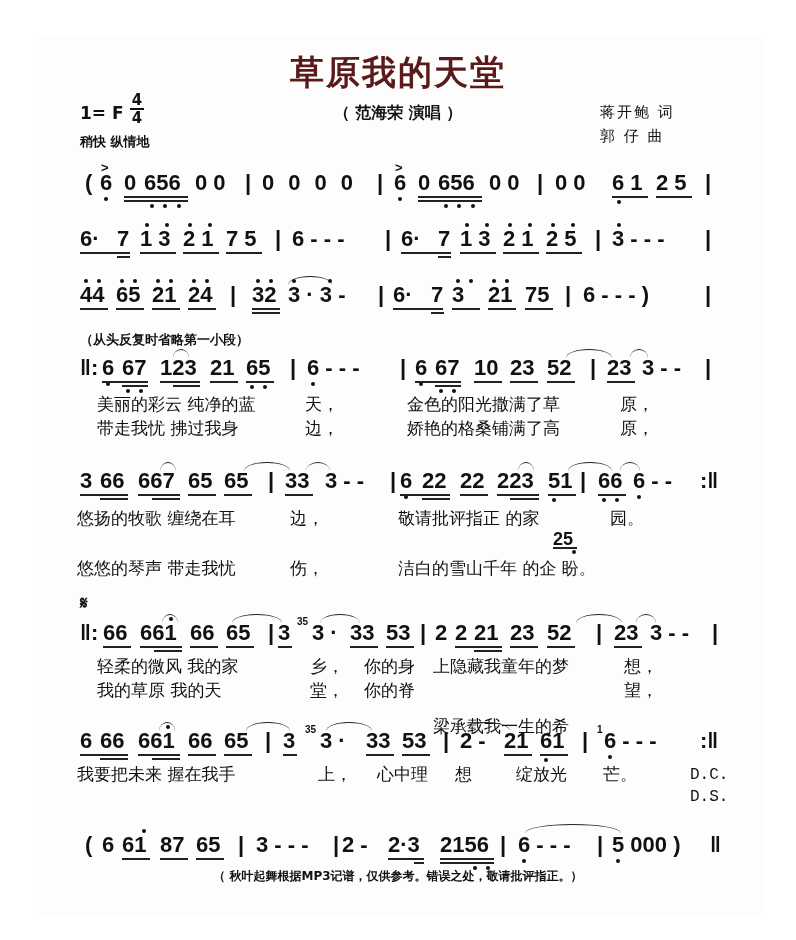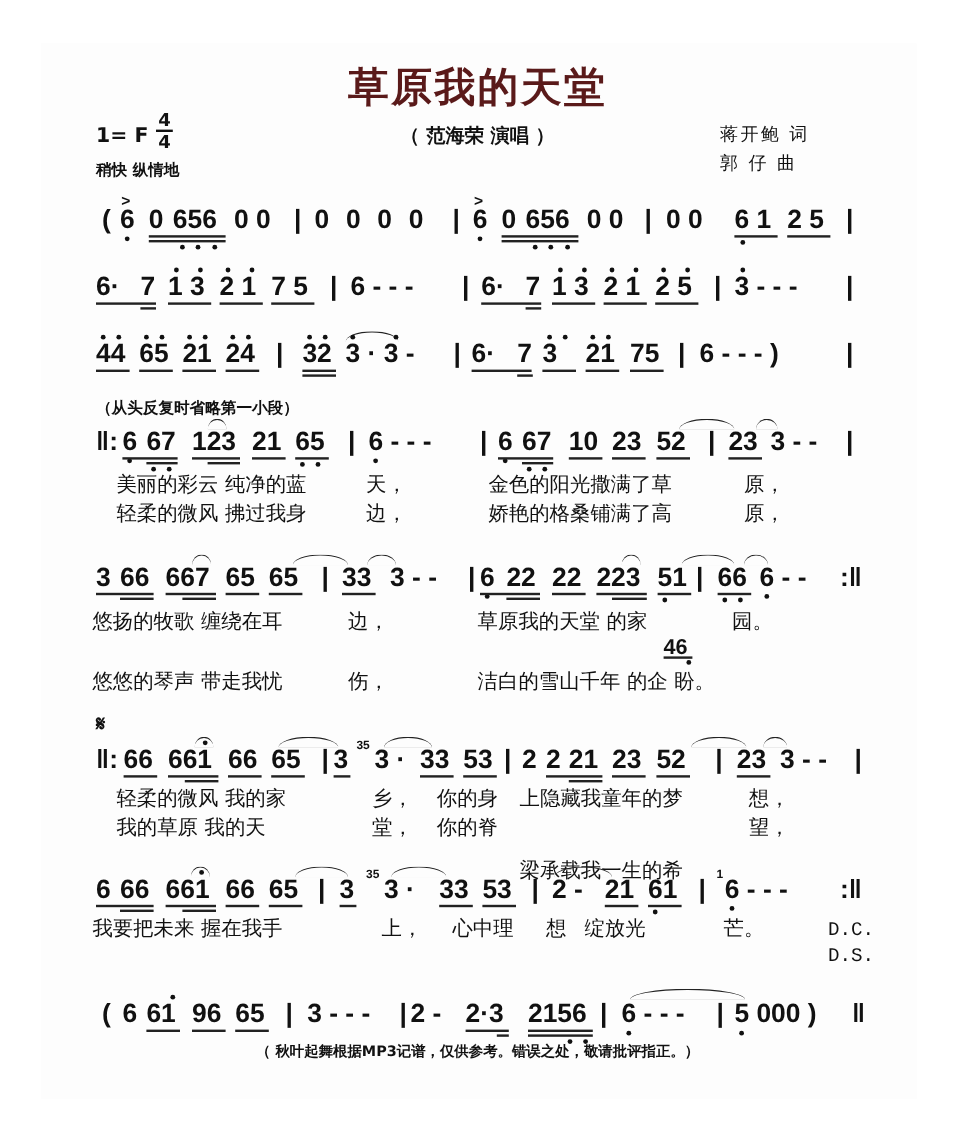--- a/index.html
+++ b/index.html
@@ -205,21 +205,21 @@
   <span class="n" style="left:607px">23</span>
   <span class="u1" style="left:607px;width:28px;top:26px"></span>
   <span class="slur" style="left:630px;top:-6px;width:18px"></span>
   <span class="n" style="left:642px">3 - -</span>
   <span class="n" style="left:705px">|</span>
 </div>
 <div class="lyric" style="left:97px;top:394px">美丽的彩云 纯净的蓝</div>
 <div class="lyric" style="left:305px;top:394px">天，</div>
 <div class="lyric" style="left:407px;top:394px">金色的阳光撒满了草</div>
 <div class="lyric" style="left:620px;top:394px">原，</div>
-<div class="lyric" style="left:97px;top:418px">轻柔的微风 拂过我身</div>
+<div class="lyric" style="left:97px;top:418px">带走我忧 拂过我身</div>
 <div class="lyric" style="left:305px;top:418px">边，</div>
 <div class="lyric" style="left:407px;top:418px">娇艳的格桑铺满了高</div>
 <div class="lyric" style="left:620px;top:418px">原，</div>
 
 <div class="row" style="top:468px">
   <span class="n" style="left:80px">3</span>
   <span class="n" style="left:100px">66</span>
   <span class="u1" style="left:80px;width:48px;top:26px"></span>
     <span class="u1" style="left:100px;width:28px;top:30px"></span>
   <span class="slur" style="left:160px;top:-6px;width:16px"></span>
@@ -257,23 +257,23 @@
   <span class="u1" style="left:598px;width:28px;top:26px"></span>
   <span class="dot" style="left:602px;top:30px"></span>
     <span class="dot" style="left:615px;top:30px"></span>
   <span class="slur" style="left:620px;top:-6px;width:20px"></span>
   <span class="n" style="left:633px">6 - -</span>
   <span class="dot" style="left:637px;top:27px"></span>
   <span class="n" style="left:700px">:‖</span>
 </div>
 <div class="lyric" style="left:77px;top:508px">悠扬的牧歌 缠绕在耳</div>
 <div class="lyric" style="left:290px;top:508px">边，</div>
-<div class="lyric" style="left:398px;top:508px">草原我的天堂 的家</div>
+<div class="lyric" style="left:398px;top:508px">敬请批评指正 的家</div>
 <div class="lyric" style="left:610px;top:508px">园。</div>
-<div class="n" style="left:553px;top:526px;font-size:18px">46</div>
+<div class="n" style="left:553px;top:526px;font-size:18px">25</div>
 <div class="u1" style="left:553px;top:547px;width:24px"></div>
 <div class="dot" style="left:572px;top:550px"></div>
 <div class="lyric" style="left:77px;top:558px">悠悠的琴声 带走我忧</div>
 <div class="lyric" style="left:290px;top:558px">伤，</div>
 <div class="lyric" style="left:398px;top:558px">洁白的雪山千年 的企 盼。</div>
 
 <div class="n" style="left:80px;top:590px;font-size:18px">𝄋</div>
 <div class="row" style="top:620px">
   <span class="n" style="left:80px">‖:</span>
   <span class="n" style="left:103px">66</span>
@@ -363,32 +363,32 @@
   <span class="n" style="left:582px">|</span>
   <span class="note-small" style="left:597px;top:-4px;font-size:10px">1</span>
   <span class="n" style="left:604px">6  - - -</span>
   <span class="dot" style="left:608px;top:27px"></span>
   <span class="n" style="left:700px">:‖</span>
 </div>
 <div class="lyric" style="left:77px;top:764px">我要把未来 握在我手</div>
 <div class="lyric" style="left:318px;top:764px">上，</div>
 <div class="lyric" style="left:377px;top:764px">心中理</div>
 <div class="lyric" style="left:455px;top:764px">想</div>
-<div class="lyric" style="left:487px;top:764px">绽放光</div>
+<div class="lyric" style="left:516px;top:764px">绽放光</div>
 <div class="lyric" style="left:603px;top:764px">芒。</div>
 <div class="dsdc" style="left:690px;top:766px">D.C.</div>
 <div class="dsdc" style="left:690px;top:788px">D.S.</div>
 
 <div class="row" style="top:832px">
   <span class="n" style="left:85px">(</span>
   <span class="n" style="left:102px">6</span>
   <span class="n" style="left:122px">61</span>
   <span class="dot" style="left:142px;top:-3px"></span>
   <span class="u1" style="left:122px;width:28px;top:26px"></span>
-  <span class="n" style="left:160px">96</span>
+  <span class="n" style="left:160px">87</span>
   <span class="u1" style="left:160px;width:28px;top:26px"></span>
   <span class="n" style="left:196px">65</span>
   <span class="u1" style="left:196px;width:28px;top:26px"></span>
   <span class="n" style="left:238px">|</span>
   <span class="n" style="left:256px">3 - - -</span>
   <span class="n" style="left:333px">|</span>
   <span class="n" style="left:342px">2  -</span>
   <span class="n" style="left:388px">2·3</span>
   <span class="u1" style="left:388px;width:36px;top:26px"></span>
     <span class="u1" style="left:414px;width:10px;top:30px"></span>

